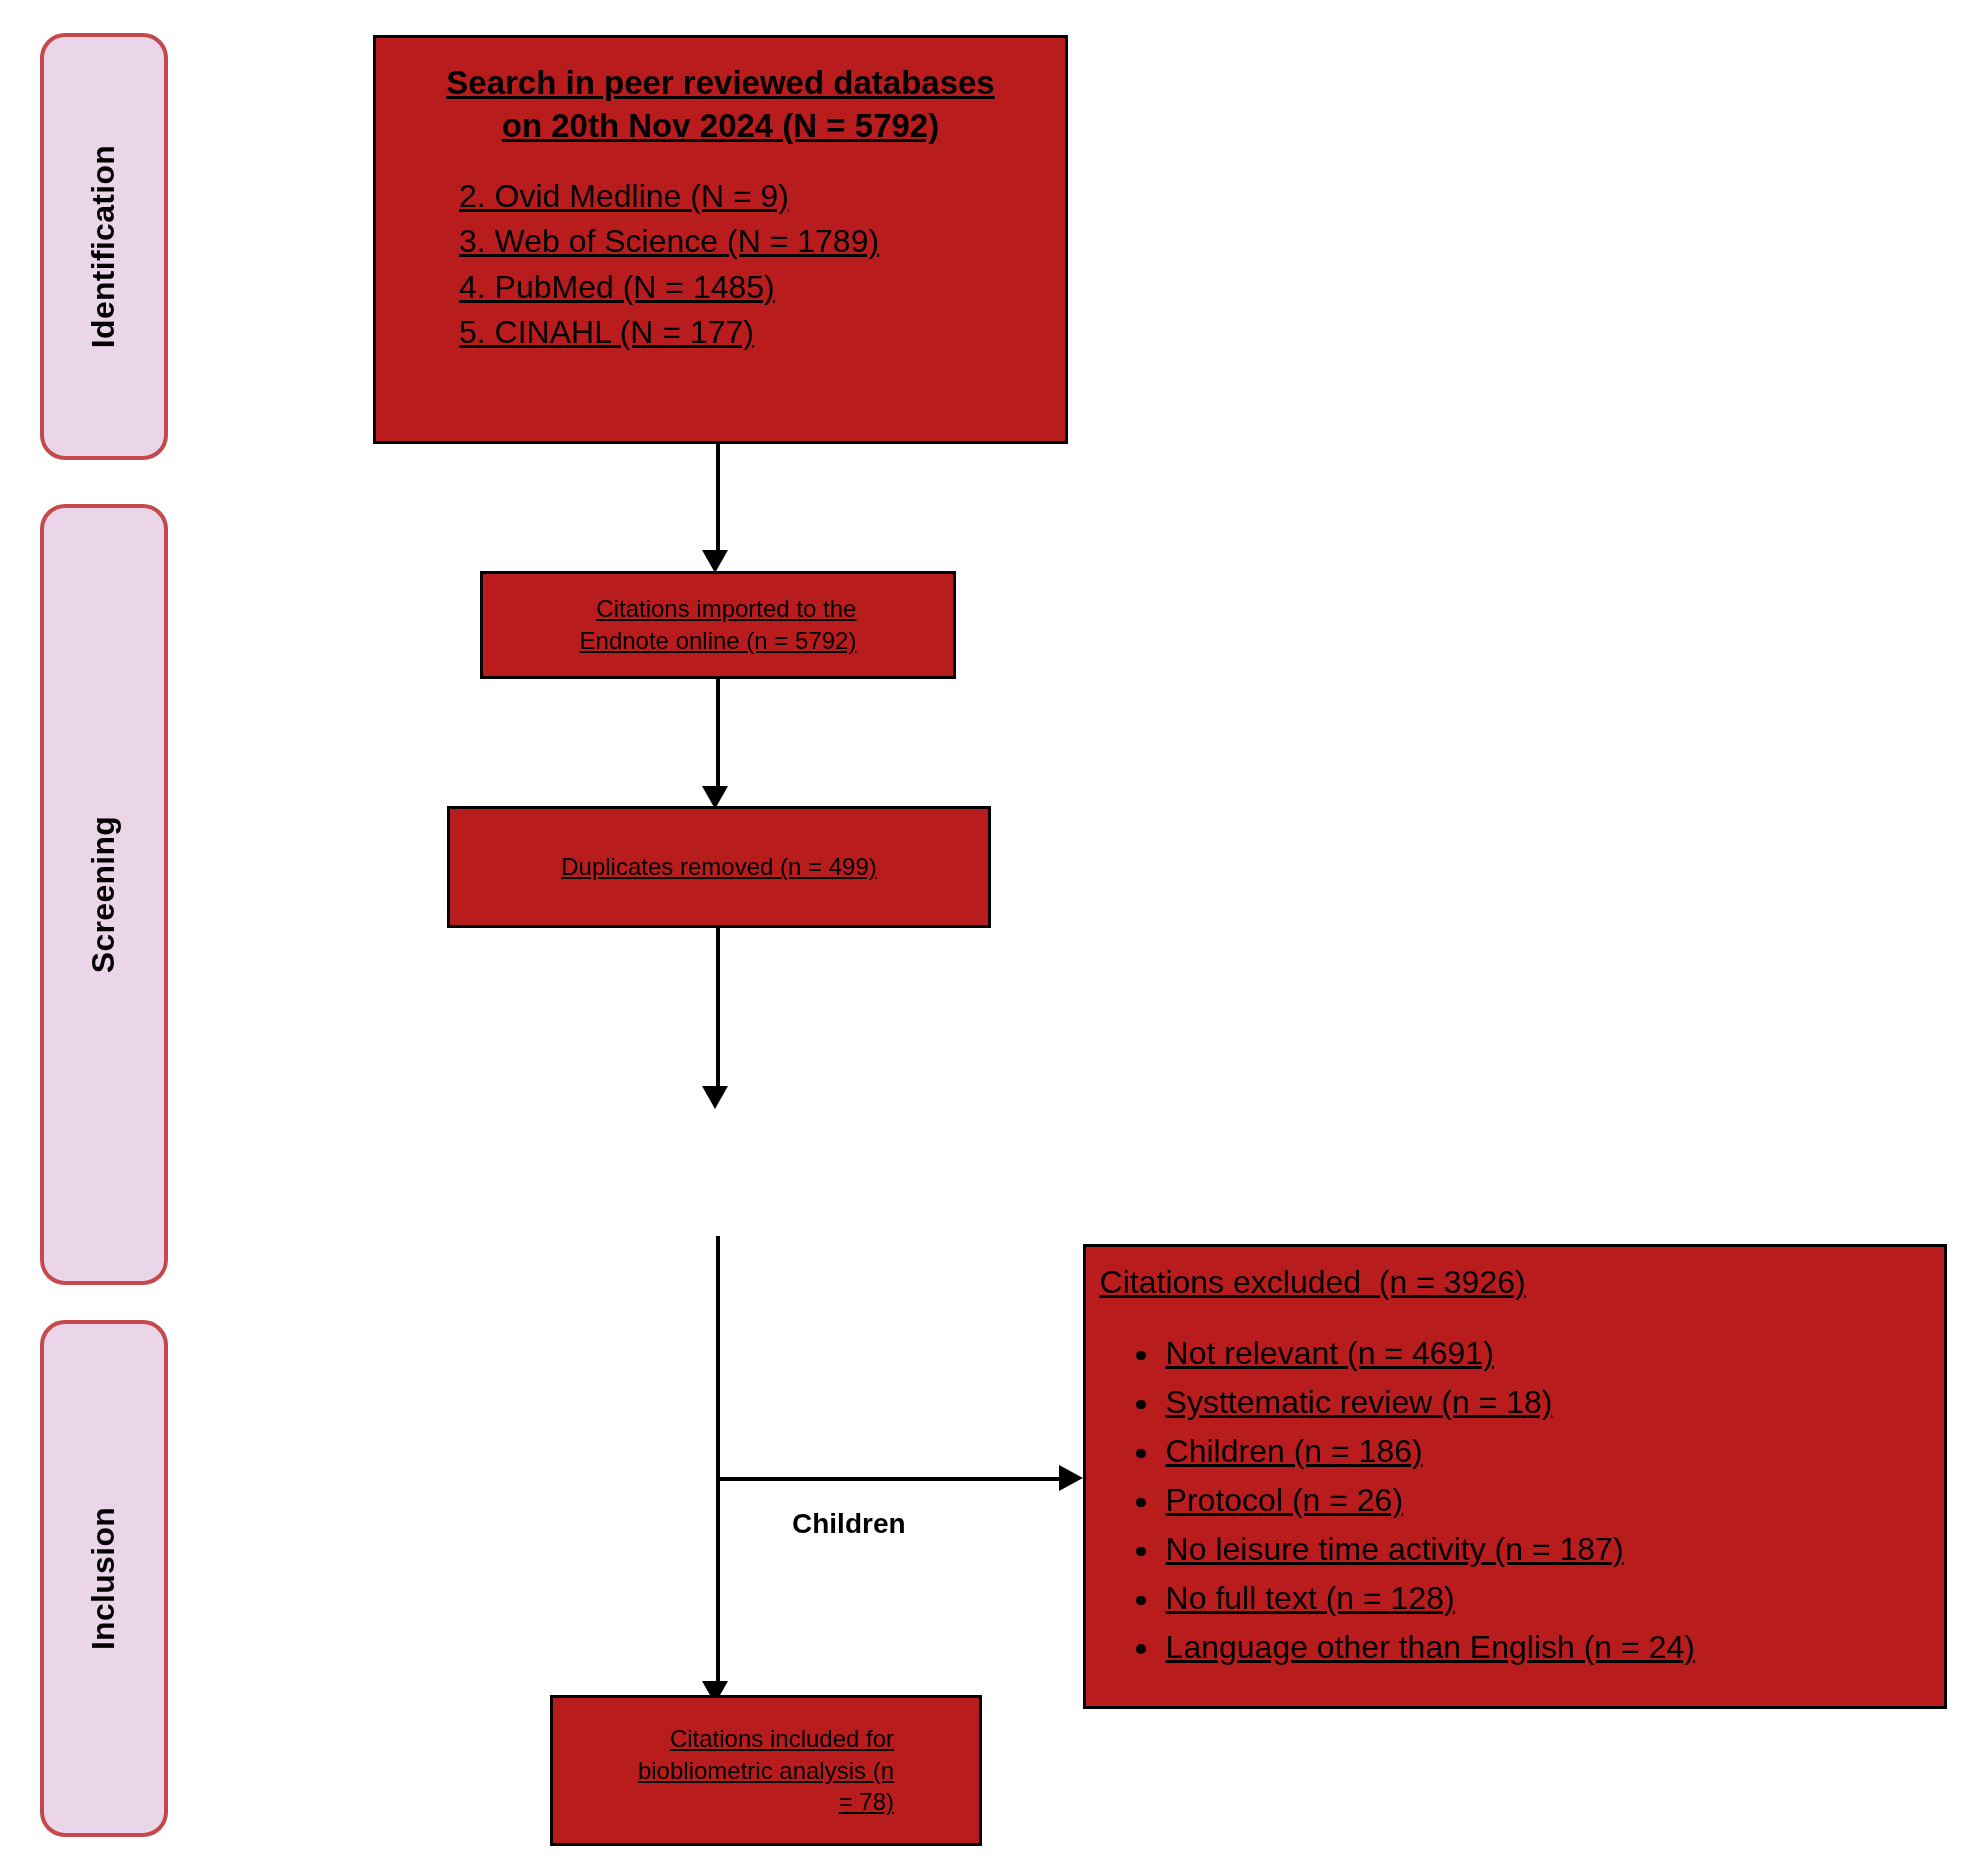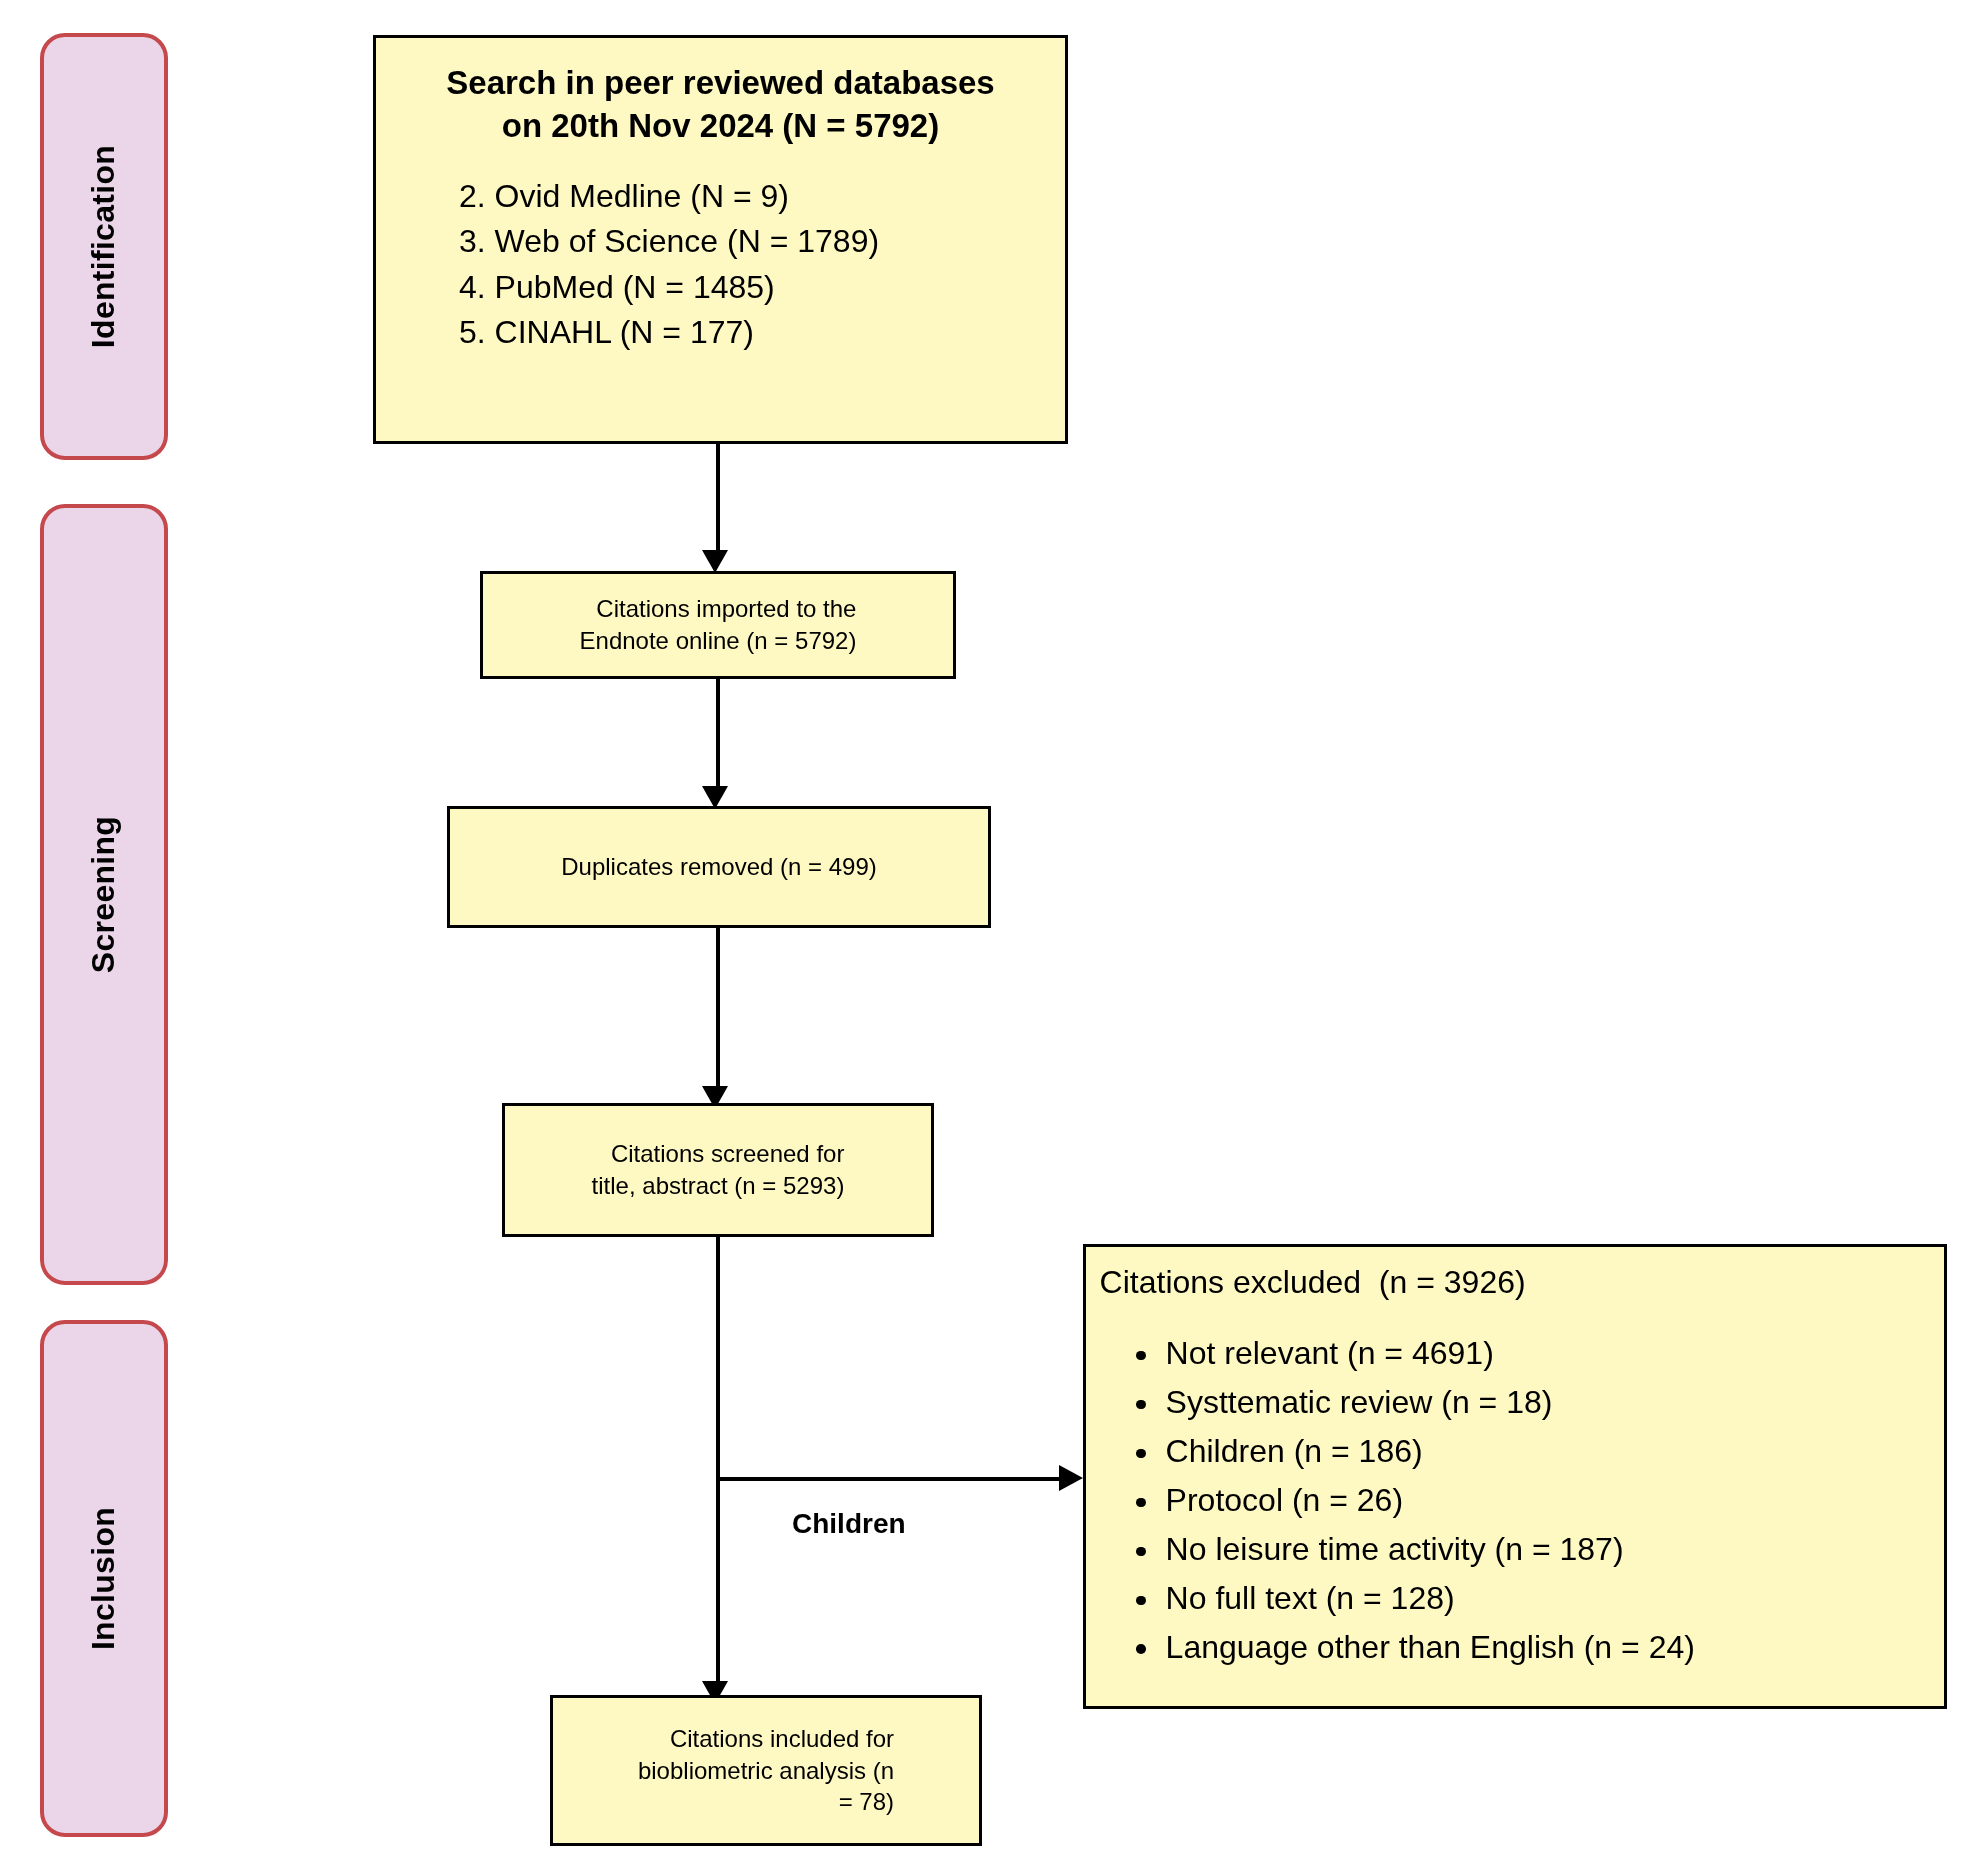--- a/index.html
+++ b/index.html
@@ -34,28 +34,29 @@
     white-space: nowrap;
     font-weight: bold;
     font-size: 32px;
     letter-spacing: 0.3px;
     color: #000000;
   }
 
   
   .pbox {
     position: absolute;
-    background: #fef9c3;
+    background: #b91c1c;
     border: 3.4px solid #000000;
     box-sizing: border-box;
     display: flex;
     flex-direction: column;
     align-items: center;
     justify-content: center;
     color: #000000;
+    text-decoration: underline;
   }
   .pbox-title {
     font-weight: bold;
     font-size: 33px;
     line-height: 1.30;
     text-align: center;
   }
   .pbox-text {
     font-size: 24px;
     line-height: 1.32;
@@ -188,26 +189,20 @@
 
   <div class="pbox" id="duplicates-box" style="left:447px; top:806px; width:544px; height:122px;">
     <div class="pbox-text">
       <div>Duplicates removed (n = 499)</div>
     </div>
   </div>
 
   <div class="vline" style="left:716px; top:928px; height:161px;"></div>
   <div class="arrow-down" style="left:702px; top:1086px;"></div>
 
-  <div class="pbox" id="screened-box" style="left:502px; top:1103px; width:432px; height:134px;">
-    <div class="pbox-text">
-      <div>Citations screened for</div>
-      <div>title, abstract (n = 5293)</div>
-    </div>
-  </div>
 
   <div class="vline" style="left:716px; top:1236px; height:449px;"></div>
   <div class="arrow-down" style="left:702px; top:1681px;"></div>
 
   <div class="hline" style="left:716px; top:1477px; width:347px;"></div>
   <div class="arrow-right" style="left:1059px; top:1465px;"></div>
   <span class="edge-label" style="left:792px; top:1508px;">Children</span>
 
   <div class="pbox" id="included-box" style="left:502px; top:1695px; width:432px; height:151px;margin-left:48px;">
     <div class="pbox-text">

